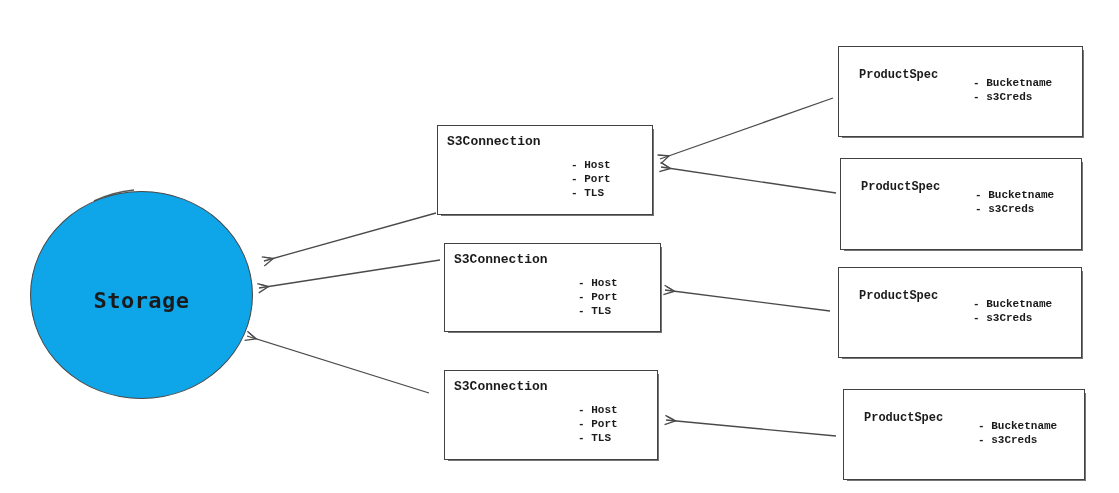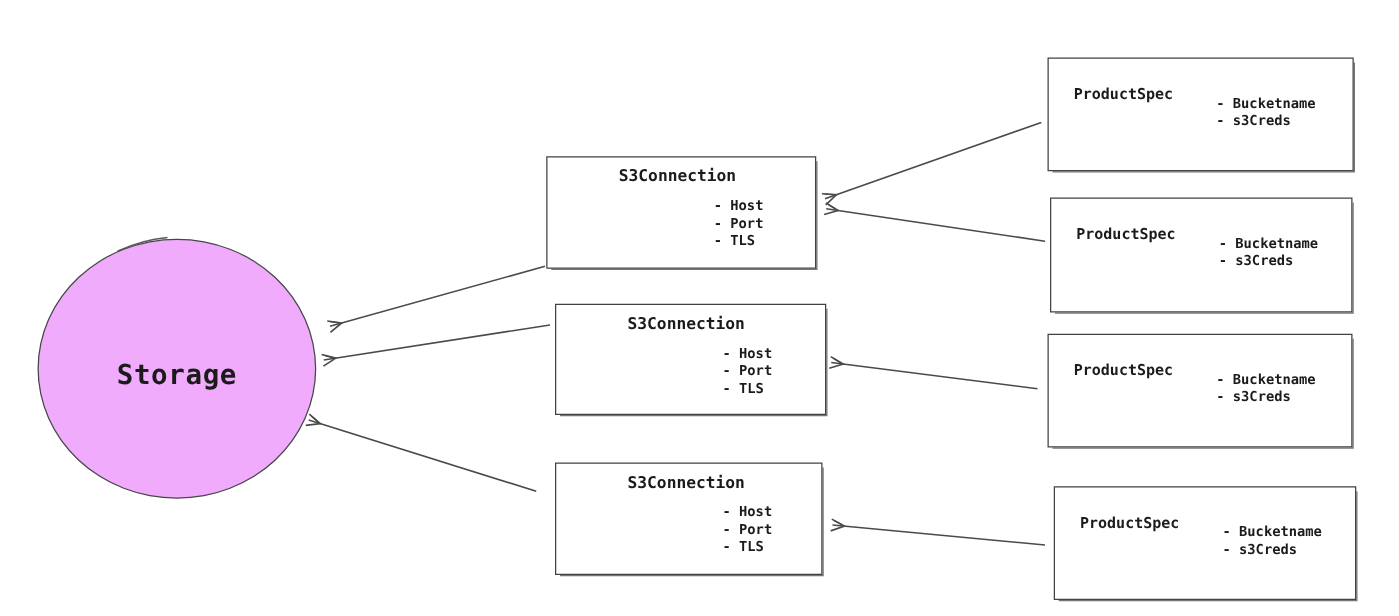--- a/index.html
+++ b/index.html
@@ -16,56 +16,57 @@
     color: #1b1b1b;
     overflow: hidden;
   }
   
   .node-box {
     position: absolute;
     background: #ffffff;
     border: 1.6px solid #424242;
     box-shadow: 2.5px 2.5px 0 -1.5px #757575;
     box-sizing: border-box;
+    font-family: Liberation Mono, monospace;
   }
   .node-title {
     position: absolute;
     font-weight: 700;
     white-space: nowrap;
   }
   .attr-list {
     position: absolute;
     font-weight: 700;
     white-space: nowrap;
   }
   .attr-item {
     line-height: 14px;
     font-size: 11px;
   }
   
-  .s3c .node-title { left: 9px; top: 8px; font-size: 13px; margin-left: 48px; }
+  .s3c .node-title { left: 9px; top: 8px; font-size: 13px; }
   .s3c .attr-list  { left: 133px; top: 32px; }
   #s3c-1 { left: 437px; top: 125px; width: 216px; height: 90px; }
   #s3c-2 { left: 444px; top: 243px; width: 217px; height: 89px; }
   #s3c-3 { left: 444px; top: 370px; width: 214px; height: 90px; }
   
   .ps .node-title { left: 20px; top: 21px; font-size: 12px; }
   .ps .attr-list  { left: 134px; top: 29px; }
   #ps-1 { left: 838px; top: 46px;  width: 245px; height: 91px; }
   #ps-2 { left: 840px; top: 158px; width: 242px; height: 92px; }
   #ps-3 { left: 838px; top: 267px; width: 244px; height: 91px; }
   #ps-4 { left: 843px; top: 389px; width: 242px; height: 91px; }
   
   #storage-node {
     position: absolute;
     left: 30px; top: 191px;
     width: 223px; height: 208px;
     border: 1.7px solid #474747;
     border-radius: 50%;
-    background: #f0abfc;
+    background: #0ea5e9;
     display: flex;
     align-items: center;
     justify-content: center;
     box-sizing: border-box;
     text-align: right;
   }
   #storage-node .circle-label {
     font-size: 22px;
     font-weight: 700;
     letter-spacing: 0.5px;

